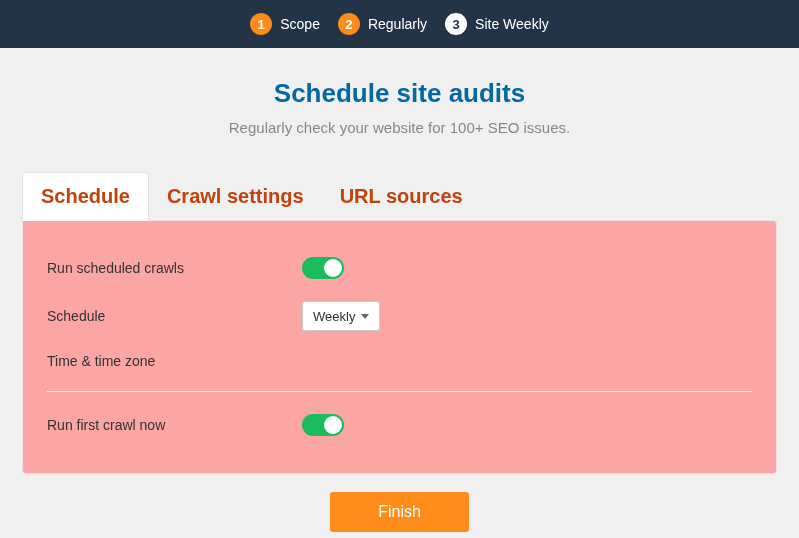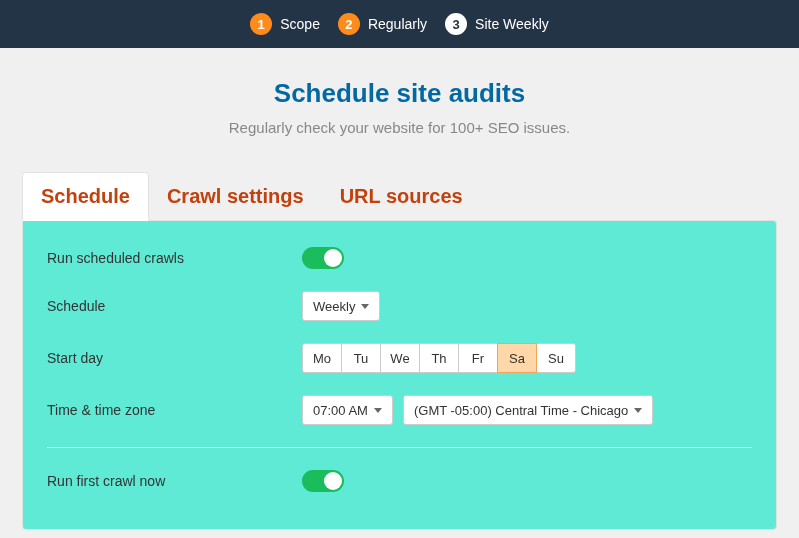--- a/index.html
+++ b/index.html
@@ -56,25 +56,25 @@
   }
   .tab.active {
     background: #fff;
     border: 1px solid #e2e2e2;
     border-bottom: 1px solid #fff;
     border-radius: 4px 4px 0 0;
     position: relative;
     z-index: 2;
   }
   .panel {
-    background: #5eead4;
+    background: #fca5a5;
     border: 1px solid #e2e2e2;
     border-radius: 0 4px 4px 4px;
     margin: -1px 6px 0;
-    padding: 26px 24px 30px;
+    padding: 36px 24px 30px;
     text-align: left;
     position: relative;
     z-index: 1;
   }
   .row {
     display: flex;
     align-items: center;
     margin-bottom: 22px;
   }
   .row:last-child { margin-bottom: 7px; }
@@ -197,47 +197,23 @@
     <div class="row">
       <span class="label">Schedule</span>
       <div class="controls">
         <button class="select-btn">
           <span>Weekly</span>
           <span class="caret"></span>
         </button>
       </div>
     </div>
 
-    <div class="row">
-      <span class="label">Start day</span>
-      <div class="controls">
-        <div class="day-grid">
-          <button class="day-btn">Mo</button>
-          <button class="day-btn">Tu</button>
-          <button class="day-btn">We</button>
-          <button class="day-btn">Th</button>
-          <button class="day-btn">Fr</button>
-          <button class="day-btn selected">Sa</button>
-          <button class="day-btn">Su</button>
-        </div>
-      </div>
-    </div>
 
     <div class="row">
       <span class="label">Time &amp; time zone</span>
-      <div class="controls">
-        <button class="select-btn">
-          <span>07:00 AM</span>
-          <span class="caret"></span>
-        </button>
-        <button class="select-btn">
-          <span>(GMT -05:00) Central Time - Chicago</span>
-          <span class="caret"></span>
-        </button>
-      </div>
     </div>
 
     <hr class="divider">
 
     <div class="row">
       <span class="label">Run first crawl now</span>
       <div class="controls">
         <div class="toggle"></div>
       </div>
     </div>

